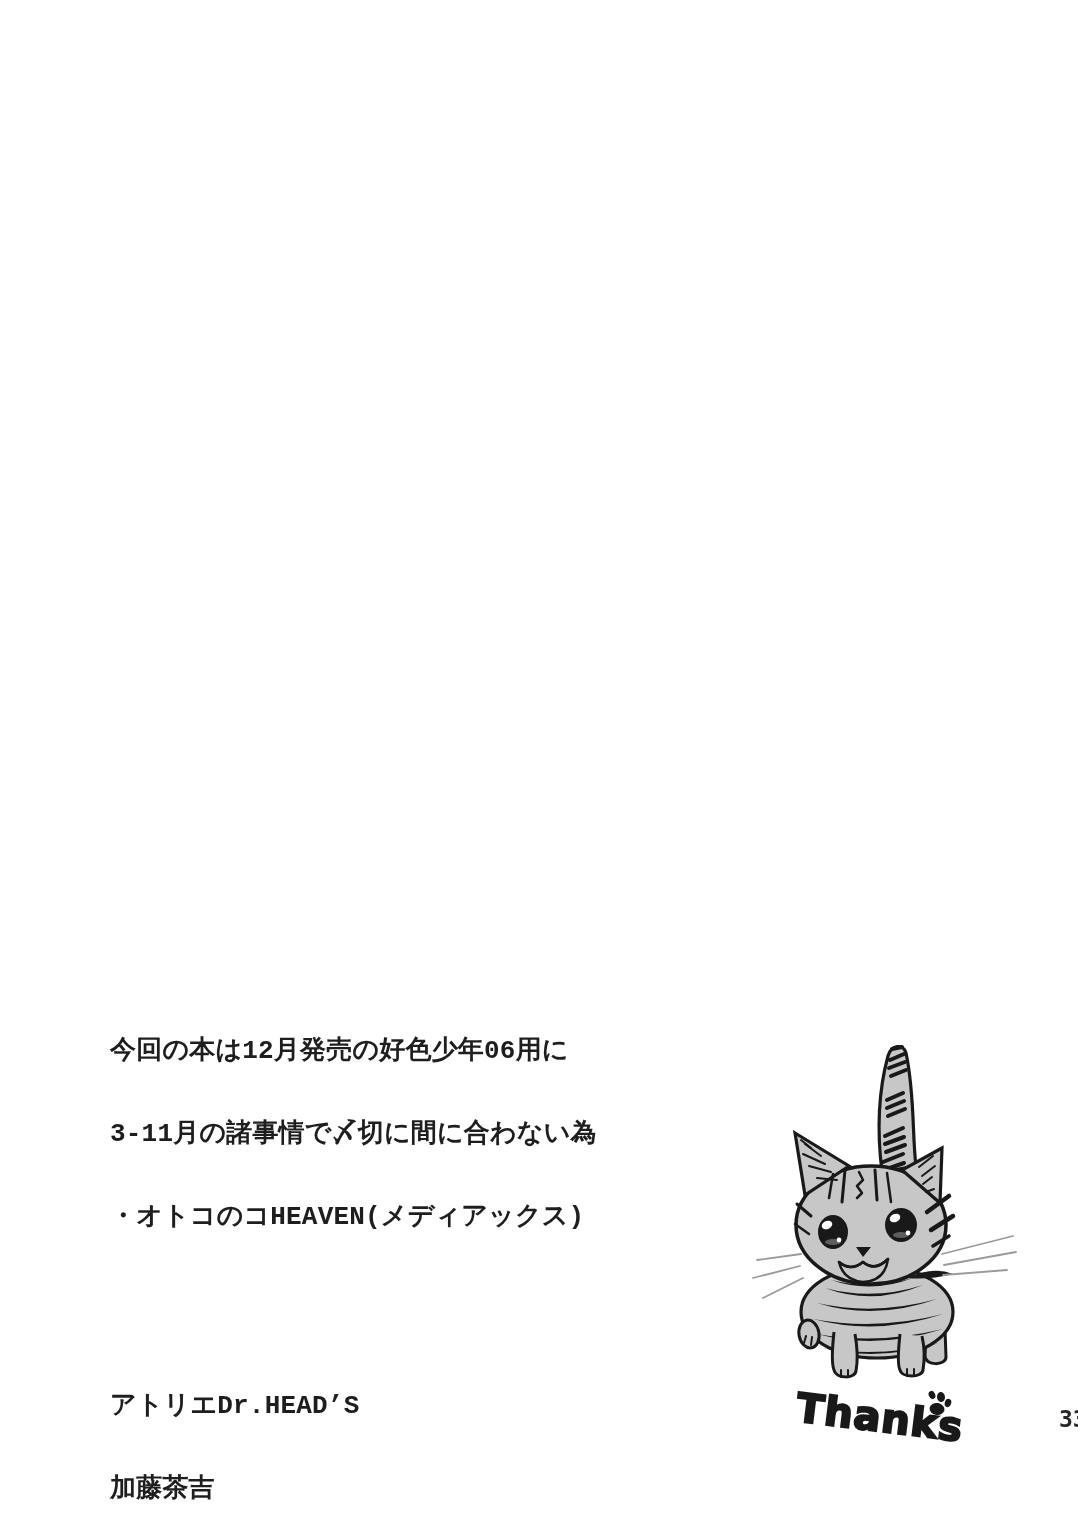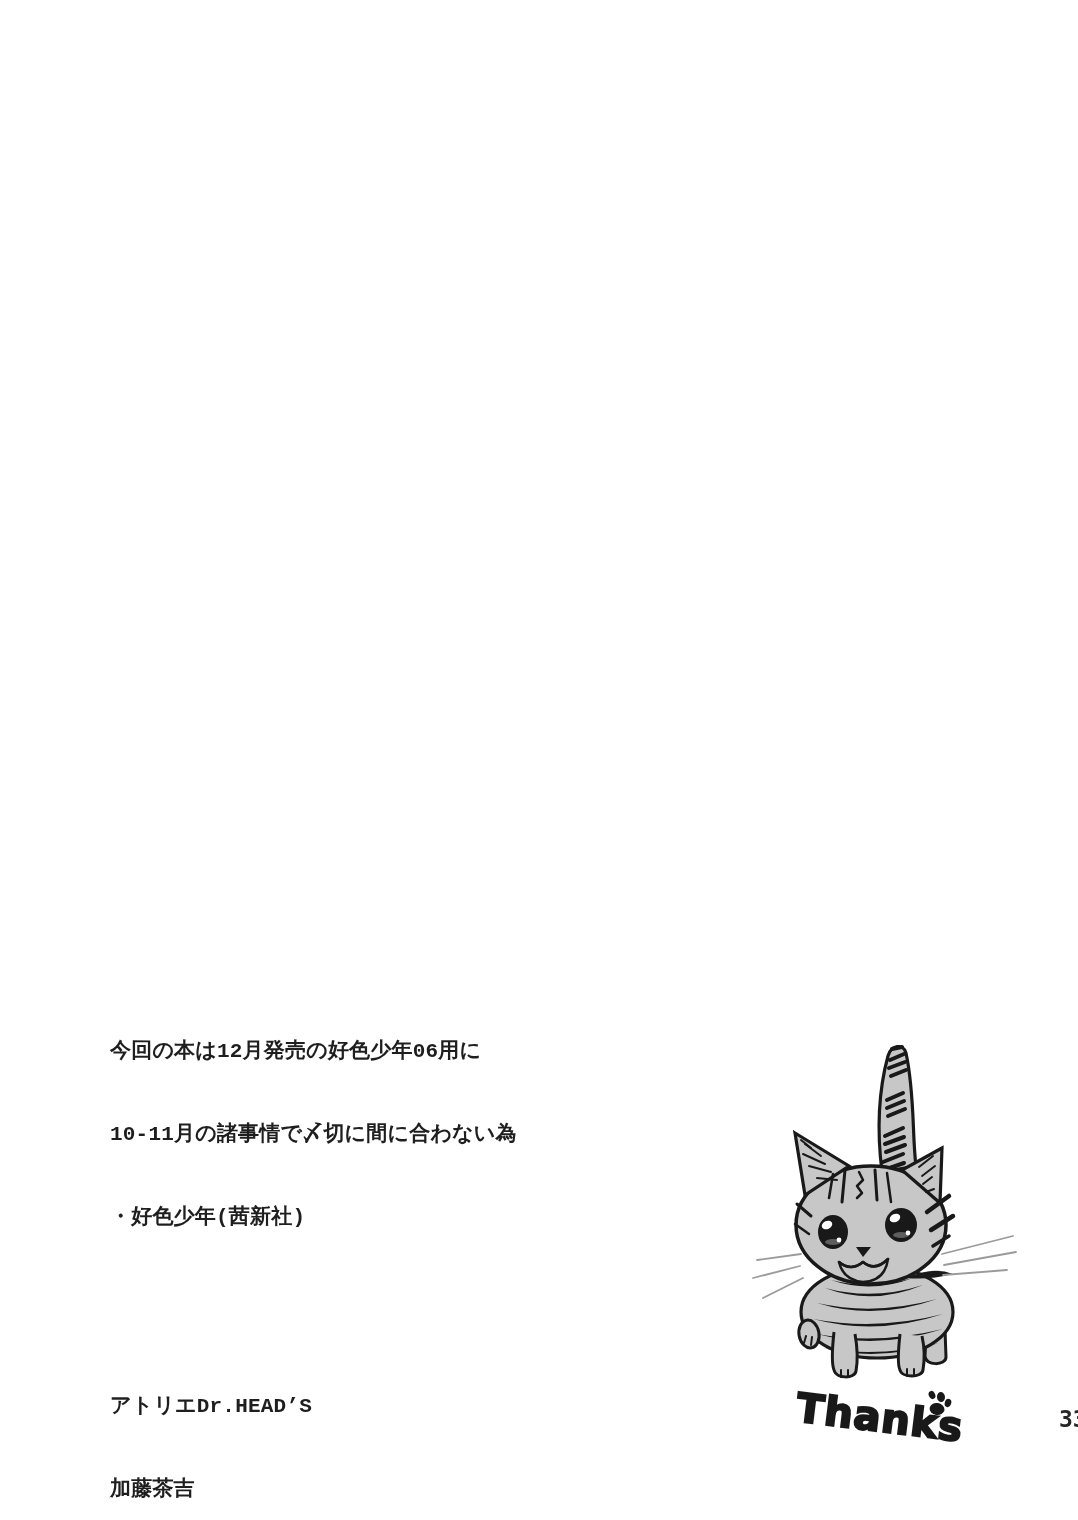--- a/index.html
+++ b/index.html
@@ -13,21 +13,21 @@
   body{
     width:1078px;height:1520px;
     background:var(--paper);
     font-family:"Liberation Mono","DejaVu Sans",sans-serif;
     overflow:hidden;position:relative;
   }
   .page{position:absolute;inset:0;background:var(--paper);}
   .text-block{
     position:absolute;left:110px;
     color:var(--ink);
-    font-size:21px;line-height:27.5px;font-weight:700;
+    font-size:26px;line-height:27.5px;font-weight:700;
     white-space:pre;letter-spacing:0.2px;
   }
   #para-intro{top:983px;}
   #para-commercial{top:1149px;}
   #para-signature{top:1338px;}
   .cat-svg{position:absolute;left:745px;top:1040px;width:280px;height:405px;}
   .page-number{
     position:absolute;left:1059px;top:1406px;
     font-size:23px;font-weight:700;color:#262626;
     font-family:"DejaVu Sans Mono","Liberation Mono",monospace;
@@ -42,25 +42,25 @@
     fill:var(--line);stroke:var(--line);stroke-width:2.2;
   }
 </style>
 </head>
 <body>
 
 <div class="page">
 
   <div class="text-block" id="para-intro">
     <div class="line">今回の本は12月発売の好色少年06用に</div>
-    <div class="line">10-11月の諸事情で〆切に間に合わない為</div>
+    <div class="line">3-11月の諸事情で〆切に間に合わない為</div>
   </div>
 
   <div class="text-block" id="para-commercial">
-    <div class="line">・好色少年(茜新社)</div>
+    <div class="line">・オトコのコHEAVEN(メディアックス)</div>
     
   </div>
 
   <div class="text-block" id="para-signature">
     <div class="line">アトリエDr.HEAD’S</div>
     <div class="line">加藤茶吉</div>
     
   </div>
 
   <svg class="cat-svg" viewBox="0 0 280 405" aria-hidden="true">

